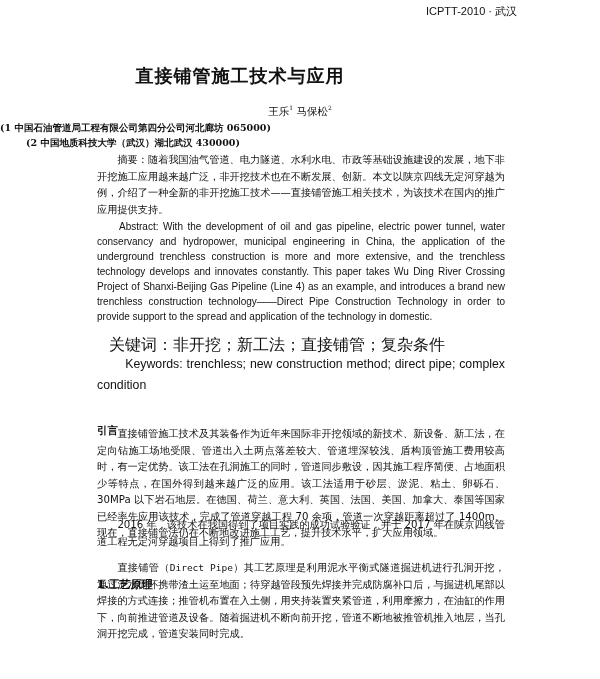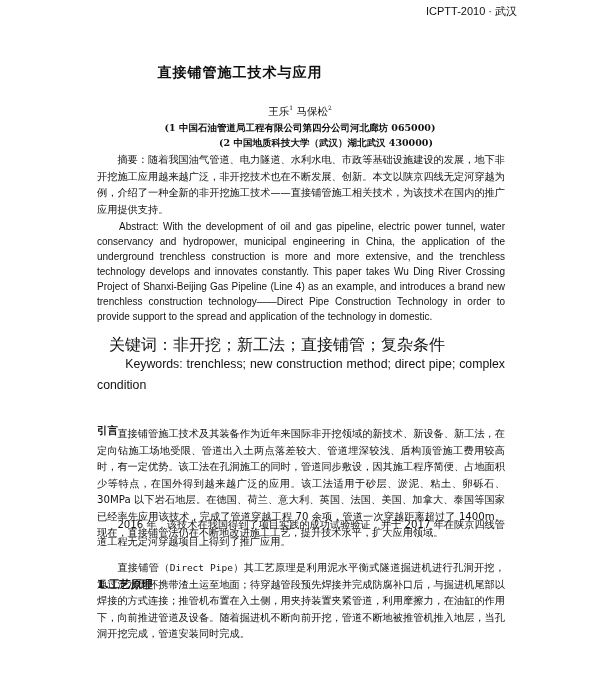--- a/index.html
+++ b/index.html
@@ -1,21 +1,21 @@
 <!DOCTYPE html>
 <html><head>
 <meta charset="utf-8">
 <style>
   html, body { margin: 0; padding: 0; background: #ffffff; }
   body { width: 600px; height: 679px; position: relative; overflow: hidden; color: #111; font-family: "DejaVu Sans", sans-serif; }
   .header-tag { position: absolute; top: 4px; left: 426px; font-family: "Liberation Sans", sans-serif; font-size: 11px; color: #111; }
-  .title { position: absolute; top: 64px; left: 0; width: 480px; text-align: center; font-family: "DejaVu Sans", sans-serif; font-weight: bold; font-size: 14px; letter-spacing: 1px; }
+  .title { position: absolute; top: 64px; left: 0; width: 480px; text-align: center; font-family: "DejaVu Sans", sans-serif; font-weight: bold; font-size: 18px; letter-spacing: 1px; }
   .authors { position: absolute; top: 104px; left: 0; width: 600px; text-align: center; font-family: "DejaVu Serif", serif; font-size: 10.5px; }
   .authors sup { font-size: 6px; vertical-align: super; }
-  .aff { position: absolute; left: 0; width: 600px; text-align: center; font-family: "DejaVu Serif", serif; font-size: 9.5px; font-weight: bold; }
+  .aff { position: absolute; left: 0; width: 600px; text-align: left; font-family: "DejaVu Serif", serif; font-size: 9.5px; font-weight: bold; }
   .aff1 { top: 122px; }
   .aff2 { top: 137px; padding-left: 26px; }
   .cn-para { position: absolute; left: 97px; width: 408px; font-size: 10.2px; line-height: 16.5px; text-align: justify; }
   .indent { text-indent: 2em; }
   .abs-cn { top: 152px; }
   .bold { font-weight: normal; }
   .en-para { position: absolute; left: 97px; width: 408px; font-family: "Liberation Sans", sans-serif; font-size: 10px; line-height: 15px; text-align: justify; }
   .abs-en { top: 219px; text-indent: 2.2em; }
   .kw-cn { position: absolute; top: 335px; left: 109px; font-size: 16px; }
   .kw-en { position: absolute; top: 354px; left: 97px; width: 408px; font-family: "Liberation Sans", sans-serif; font-size: 12.3px; line-height: 21px; text-indent: 2.3em; text-align: justify; }

